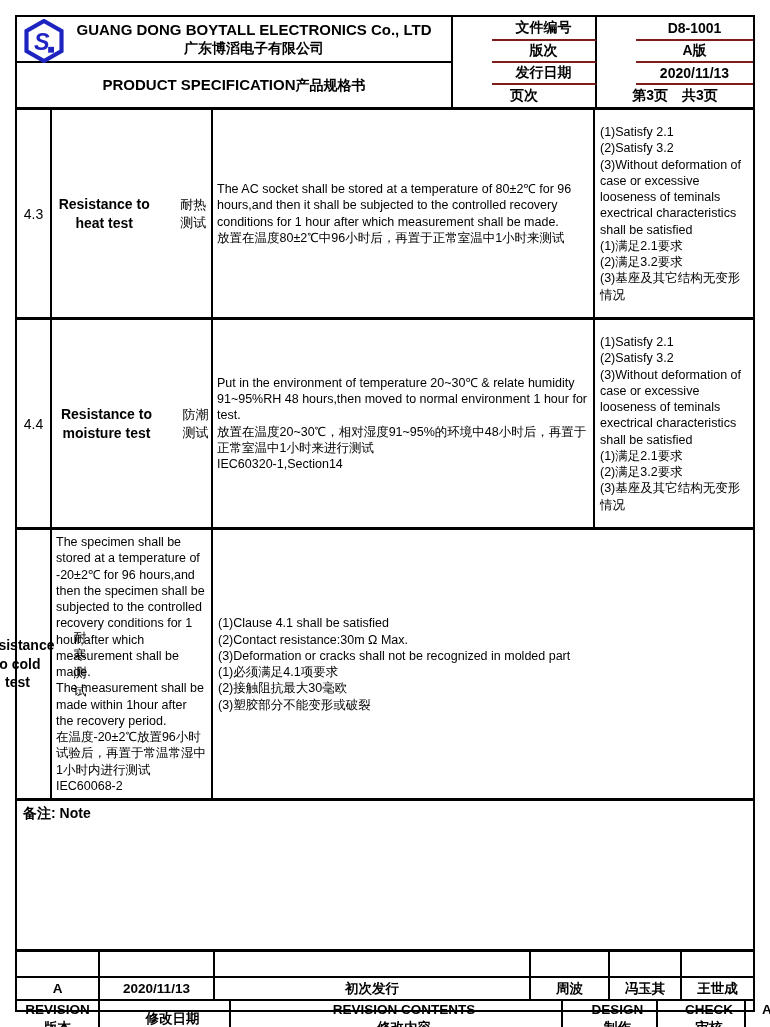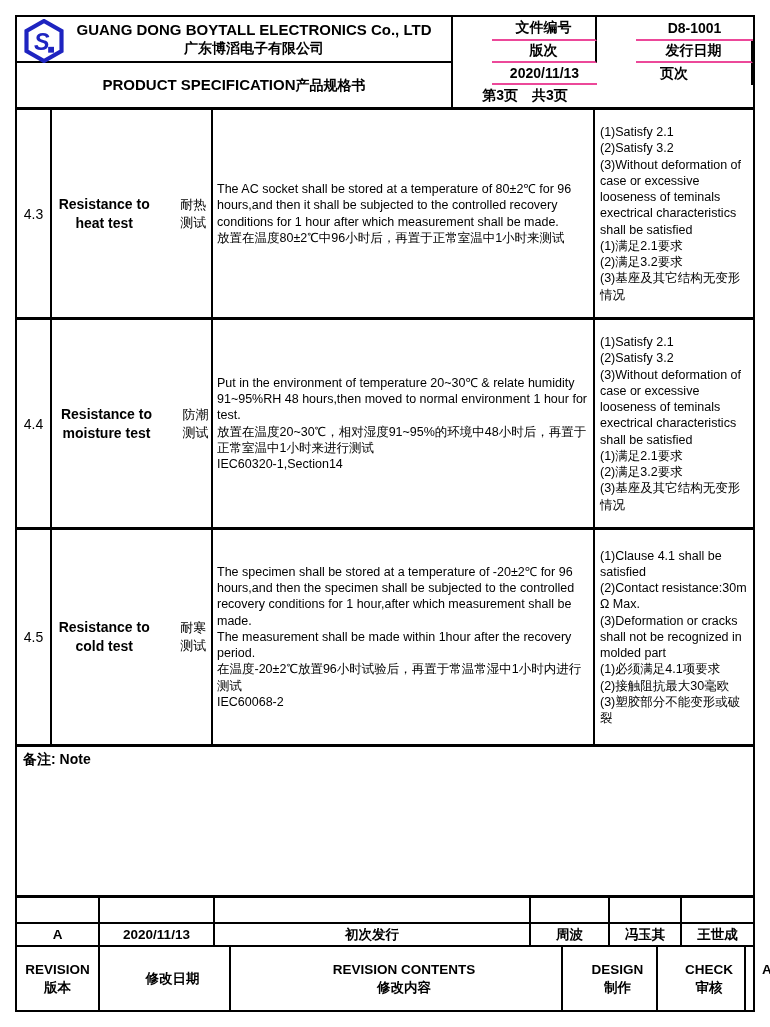--- a/index.html
+++ b/index.html
@@ -18,21 +18,21 @@
   .h-co-text{flex:1;text-align:center;padding-left:40px;line-height:1.25;}
   .h-co-en{font-weight:bold;font-size:15px;}
   .h-co-cn{font-weight:bold;font-size:14px;}
   .h-spec{grid-column:1;grid-row:3/5;border-right:2px solid #000;
           display:flex;flex-direction:row;align-items:center;justify-content:center;line-height:1.35;}
   .h-spec-en{font-weight:bold;font-size:15px;}
   .h-spec-cn{font-weight:bold;font-size:14px;}
   .h-label,.h-value{display:flex;align-items:center;justify-content:center;
                     font-weight:bold;font-size:14px;}
   .h-label{border-right:2px solid #000;}
-  .bb{border-bottom:2px solid #ec4899;margin-left:39px;}
+  .bb{border-bottom:2px solid #7f1d1d;margin-left:39px;}
 
   
   .trow{display:grid;grid-template-columns:35px 161px 382px 1fr;border-bottom:3px solid #000;box-sizing:border-box;}
   .trow.r43{flex:0 0 210px;}
   .trow.r44{flex:0 0 210px;}
   .trow.r45{flex:0 0 217px;}
   .trow>div{box-sizing:border-box;}
   .c-num{border-right:2px solid #000;display:flex;align-items:center;justify-content:center;
          font-size:14px;}
   .c-name{border-right:2px solid #000;display:flex;flex-direction:row;align-items:center;justify-content:center;
@@ -79,20 +79,21 @@
         <span class="h-co-text">
           <div class="h-co-en">GUANG DONG BOYTALL ELECTRONICS Co., LTD</div>
           <div class="h-co-cn">广东博滔电子有限公司</div>
         </span>
       </div>
 
       <div class="h-label bb">文件编号</div>
       <div class="h-value bb">D8-1001</div>
 
       <div class="h-label bb">版次</div>
+      <div class="h-value bb">A版</div>
 
       <div class="h-spec">
         <div class="h-spec-en">PRODUCT SPECIFICATION</div>
         <div class="h-spec-cn">产品规格书</div>
       </div>
 
       <div class="h-label bb">发行日期</div>
       <div class="h-value bb">2020/11/13</div>
 
       <div class="h-label">页次</div>
@@ -126,21 +127,20 @@
 IEC60320-1,Section14</div>
       <div class="c-crit">(1)Satisfy 2.1
 (2)Satisfy 3.2
 (3)Without deformation of case or excessive looseness of teminals exectrical characteristics shall be satisfied
 (1)满足2.1要求
 (2)满足3.2要求
 (3)基座及其它结构无变形情况</div>
     </div>
 
     <div class="trow r45">
-      <div class="c-num">4.5</div>
       <div class="c-name">
         <div class="en">Resistance to cold test</div>
         <div class="cn">耐寒测试</div>
       </div>
       <div class="c-desc">The specimen shall be stored at a temperature of -20±2℃ for 96 hours,and then the specimen shall be subjected to the controlled recovery conditions for 1 hour,after which measurement shall be made.
 The measurement shall be made within 1hour after the recovery period.
 在温度-20±2℃放置96小时试验后，再置于常温常湿中1小时内进行测试
 IEC60068-2</div>
       <div class="c-crit">(1)Clause 4.1 shall be satisfied
 (2)Contact resistance:30m Ω Max.

